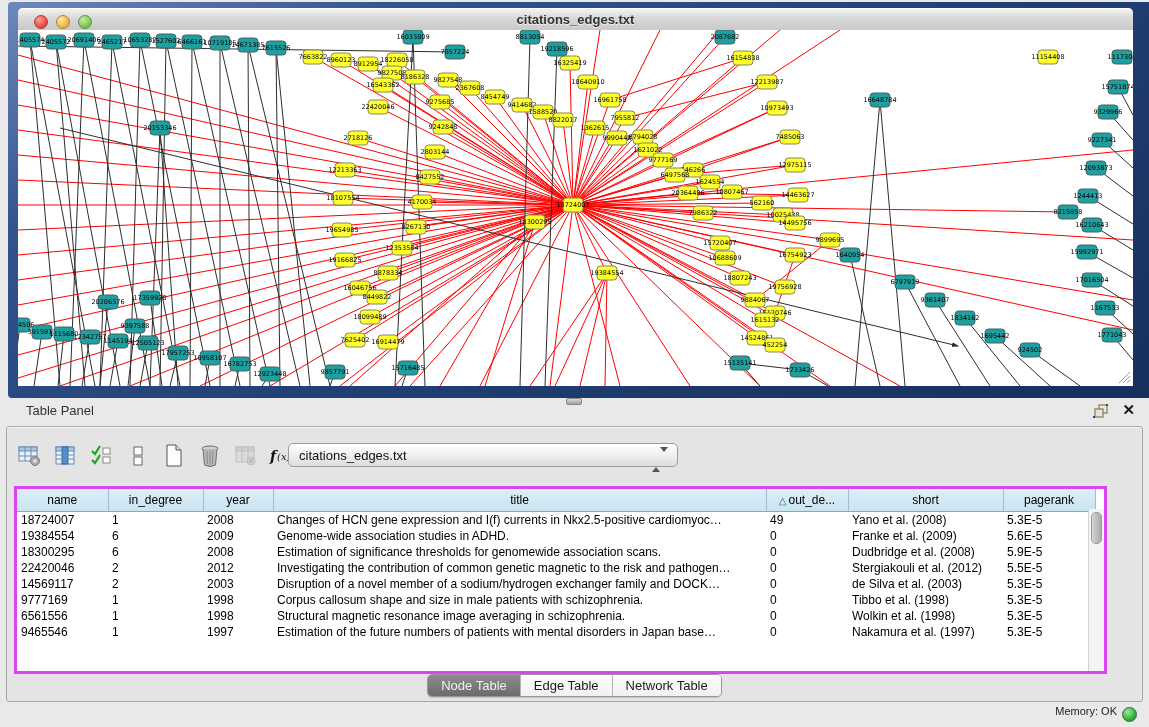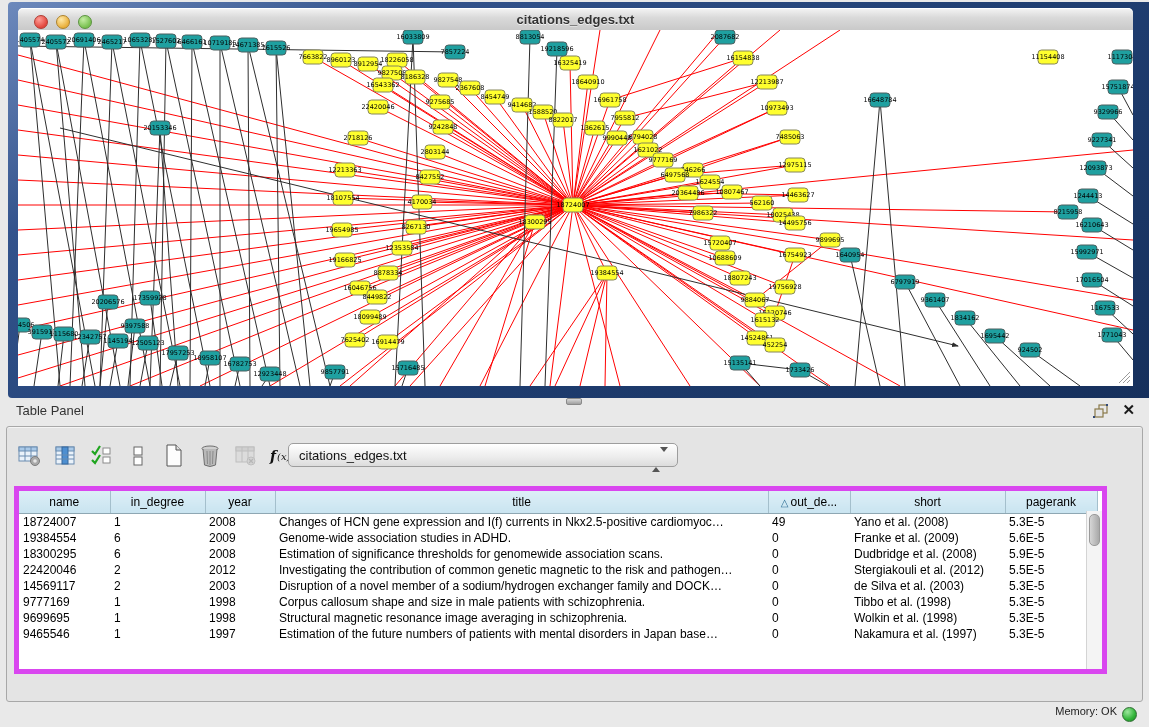--- a/index.html
+++ b/index.html
@@ -32,21 +32,21 @@
     position:absolute;left:10px;top:28px;width:1115px;height:356px;background:#fff;
   }
   .net-canvas svg{display:block;}
   .edge-r{stroke:#ff0000;stroke-width:1;}
   .edge-k{stroke:#2e2e2e;stroke-width:1;}
   .node-y{fill:#ffff2e;stroke:#86865a;stroke-width:1;}
   .node-t{fill:#1fa0a0;stroke:#4c5f5f;stroke-width:1;}
   .node-label{font-family:"DejaVu Sans",sans-serif;font-size:6.5px;fill:#000;text-anchor:middle;}
   .resize-grip{position:absolute;right:2px;bottom:2px;width:16px;height:16px;}
   
-  .table-panel-title{position:absolute;left:16px;top:403px;font-size:13px;color:#333;}
+  .table-panel-title{position:absolute;left:26px;top:403px;font-size:13px;color:#333;}
   .panel-float{position:absolute;right:40px;top:404px;width:16px;height:14px;cursor:pointer;}
   .panel-close{position:absolute;right:14px;top:401px;font-size:15px;font-weight:bold;color:#1a1a1a;cursor:pointer;}
   .splitter-knob{position:absolute;left:566px;top:398px;width:14px;height:5px;border-radius:2px;
     background:linear-gradient(#d8d8d8,#9f9f9f);border:1px solid #8a8a8a;}
   .panel-body{
     position:absolute;left:6px;top:426px;width:1135px;height:274px;
     background:#e4e4e4;border:1px solid #a8a8a8;border-radius:3px;
     box-shadow:inset 0 1px 0 rgba(255,255,255,.6);
   }
   .toolbar{position:absolute;left:8px;top:14px;height:30px;display:flex;align-items:center;}
@@ -61,21 +61,21 @@
     cursor:pointer;
   }
   .combo-arrows{position:absolute;right:9px;top:4px;}
   .combo-arrows .up{width:0;height:0;border-left:4px solid transparent;border-right:4px solid transparent;
     border-bottom:5px solid #555;margin-bottom:2px;}
   .combo-arrows .down{width:0;height:0;border-left:4px solid transparent;border-right:4px solid transparent;
     border-top:5px solid #555;}
   
   .data-table{
     position:absolute;left:7px;top:59px;width:1093px;height:188px;
-    background:#fff;border:5px solid #d946ef;box-sizing:border-box;overflow:hidden;
+    background:#fff;border:3px solid #d946ef;box-sizing:border-box;overflow:hidden;
   }
   table.grid{border-collapse:collapse;table-layout:fixed;width:1078px;font-size:12px;color:#000;}
   table.grid th{
     height:20px;background:linear-gradient(#ddeef7,#c9e4f0);
     border-right:1px solid #a4bfcc;border-bottom:1px solid #8ea7b3;
     font-weight:normal;font-size:12px;text-align:center;overflow:hidden;white-space:nowrap;
     cursor:pointer;
   }
   table.grid td{
     height:16px;padding:0 4px;overflow:hidden;white-space:nowrap;text-overflow:clip;
@@ -968,21 +968,21 @@
           <tr>
             <td>9777169</td>
             <td>1</td>
             <td>1998</td>
             <td>Corpus callosum shape and size in male patients with schizophrenia.</td>
             <td>0</td>
             <td class="c-short">Tibbo et al. (1998)</td>
             <td>5.3E-5</td>
           </tr>
           <tr>
-            <td>9699695</td>
+            <td>6561556</td>
             <td>1</td>
             <td>1998</td>
             <td>Structural magnetic resonance image averaging in schizophrenia.</td>
             <td>0</td>
             <td class="c-short">Wolkin et al. (1998)</td>
             <td>5.3E-5</td>
           </tr>
           <tr>
             <td>9465546</td>
             <td>1</td>
@@ -992,18 +992,25 @@
             <td class="c-short">Nakamura et al. (1997)</td>
             <td>5.3E-5</td>
           </tr>
         </tbody>
     </table>
     <div class="vscroll">
       <div class="thumb"></div>
     </div>
   </div>
 
+  <div class="seg-wrap">
+    <div class="seg-ctl">
+      <span class="seg selected">Node Table</span>
+      <span class="seg">Edge Table</span>
+      <span class="seg">Network Table</span>
+    </div>
+  </div>
 </div>
 
 <div class="status-bar">
   <span class="mem-label">Memory: OK</span>
   <span class="mem-led"></span>
 </div>
 
 </body></html>

